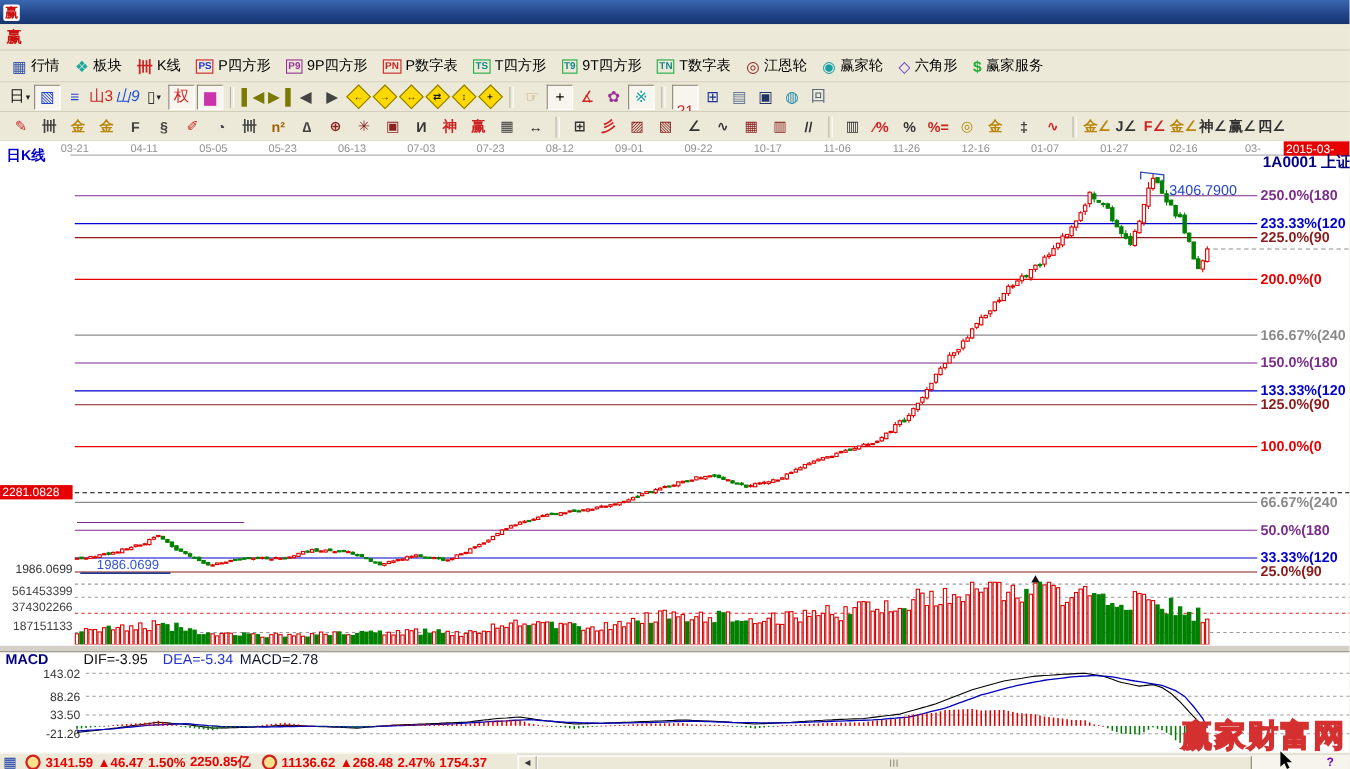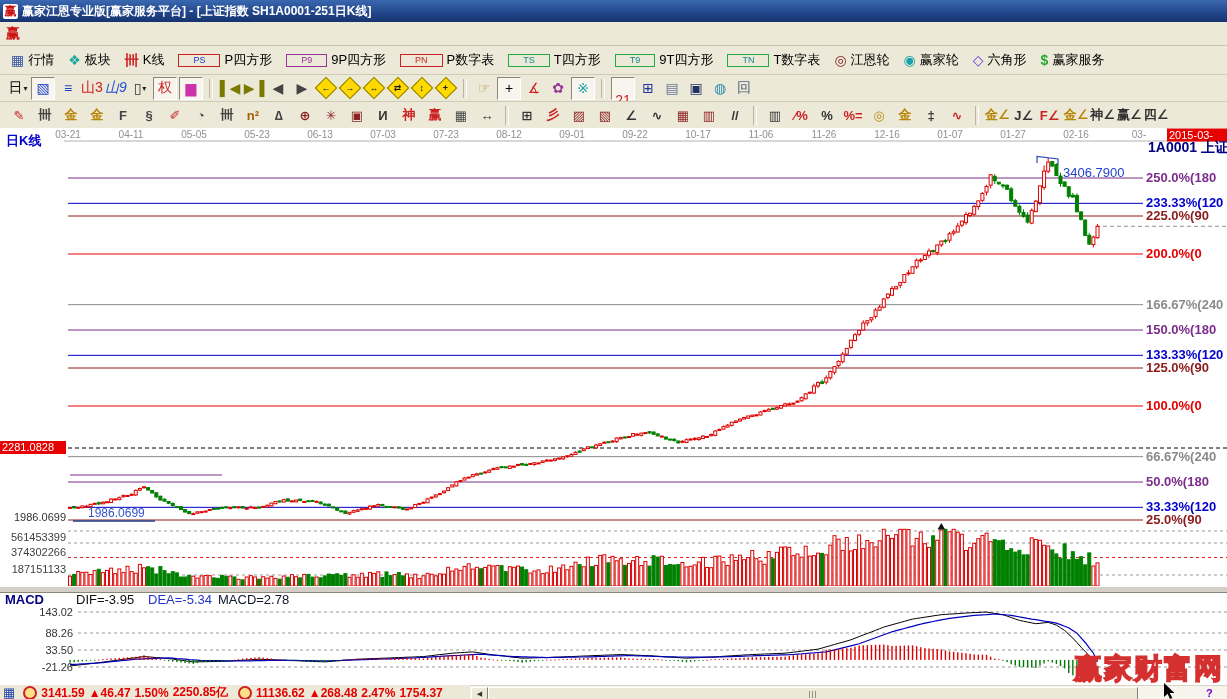--- a/index.html
+++ b/index.html
@@ -14,21 +14,21 @@
   
   .menubar{position:absolute;left:0;top:22px;width:1227px;height:23px;background:#ece9d8;
     border-bottom:1px solid #c9c5b2;display:flex;align-items:center;font-size:13px;color:#000}
   .menu-logo{color:#cc1111;font-weight:bold;font-size:14px;padding:0 8px 0 6px}
   .menu-item{padding:0 10px;cursor:default}
   
   .toolbar{position:absolute;left:0;width:1227px;background:#ece9d8;display:flex;align-items:center;overflow:hidden}
   #toolbar-main{top:46px;height:28px;border-bottom:1px solid #cfcbb8;padding-left:4px}
   .tb1{display:flex;align-items:center;gap:4px;padding:1px 7px;font-size:13px;color:#000;white-space:nowrap}
   .tb1 .ticon{font-size:14px;font-weight:bold;line-height:14px}
-  .lettericon{font-size:9px;font-weight:normal;border:1px solid;padding:0 14px;line-height:11px}
+  .lettericon{font-size:9px;font-weight:bold;border:1px solid;padding:0 1px;line-height:11px}
   #toolbar-icons{top:75px;height:26px;border-bottom:1px solid #cfcbb8;padding-left:6px}
   .tb2{min-width:22px;height:21px;display:flex;align-items:center;justify-content:center;
     font-size:14px;margin:0 1px;color:#333;white-space:nowrap}
   .tb2.boxed{border:1px solid;border-color:#8a8878 #fff #fff #8a8878;background:#f7f5ee}
   .caret{font-size:8px;color:#222;margin-left:1px}
   .diamond{width:14px;height:14px;transform:rotate(45deg);background:#ffd900;border:1px solid #8a7a00;
     display:flex;align-items:center;justify-content:center}
   .diamond>span{transform:rotate(-45deg);font-size:9px;font-weight:bold;color:#1a1a1a;line-height:9px}
   .vsep{width:2px;height:19px;border-left:1px solid #b9b5a4;border-right:1px solid #fff;margin:0 5px}
   #toolbar-draw{top:102px;height:26px;border-bottom:1px solid #9a968a;padding-left:6px}
@@ -62,21 +62,20 @@
     border:1px solid;border-color:#fff #848278 #848278 #fff;text-align:center;font-size:7px;line-height:11px;
     color:#8a8878;letter-spacing:1px}
   .help-q{position:absolute;left:736px;top:1px;color:#7700cc;font-weight:bold;font-size:11px}
   .cursor-svg{position:absolute;left:1163px;top:682px;z-index:60}
 </style>
 </head>
 <body>
 
 <div class="titlebar">
   <span class="app-icon">赢</span>
-  <span>赢家江恩专业版[赢家服务平台] - [上证指数  SH1A0001-251日K线]</span>
 </div>
 
 <div class="menubar">
   <span class="menu-logo">赢</span>
 </div>
 
 <div class="toolbar" id="toolbar-main">
     <span class="tb1">
       <span class="ticon" style="color: rgb(58, 87, 168);">▦</span>
       <span>行情</span>

